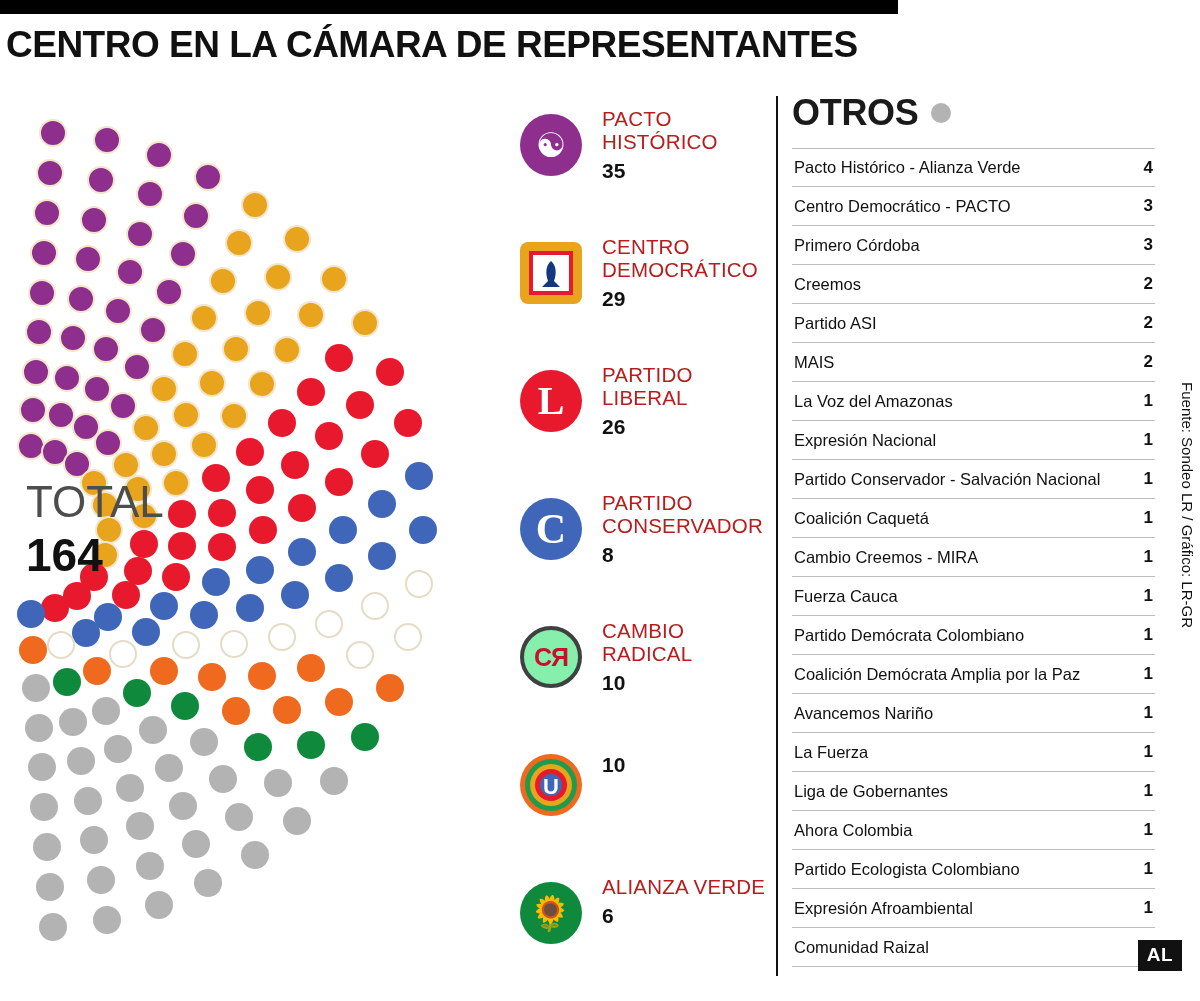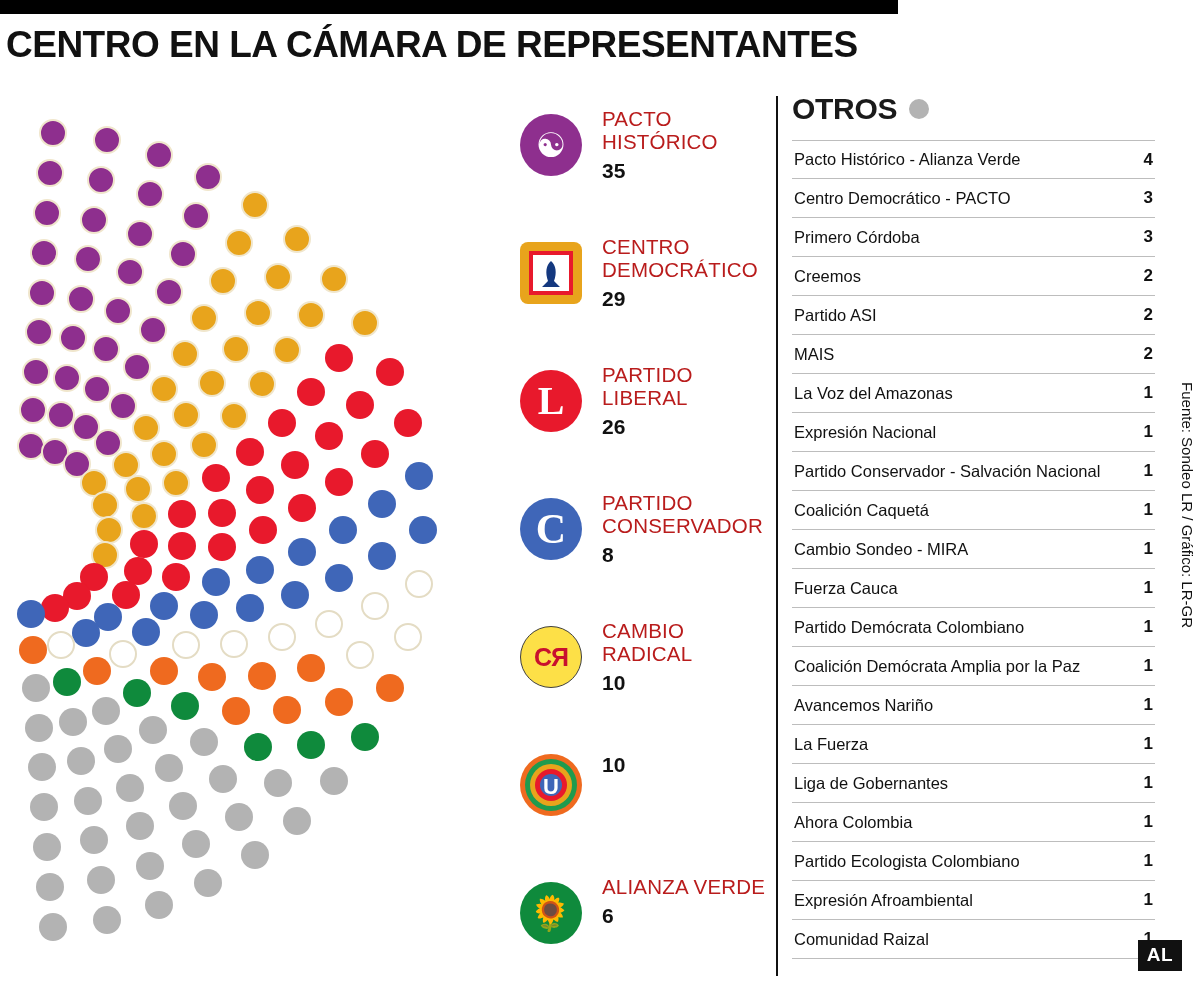--- a/index.html
+++ b/index.html
@@ -115,21 +115,21 @@
     left: 792px; top: 92px;
     width: 363px;
   }
   #others-title-row {
     display: flex;
     align-items: center;
     gap: 12px;
     margin-bottom: 14px;
   }
   #others-title {
-    font-size: 30px;
+    font-size: 36px;
     font-weight: bold;
     letter-spacing: -0.3px;
   }
   #others-dot {
     width: 20px; height: 20px;
     border-radius: 50%;
     background: #b3b3b3;
     display: inline-block;
   }
   .other-row {
@@ -349,20 +349,24 @@
       <div class="seat" style="left: 80.3696px; top: 721.342px; background: rgb(179, 179, 179); border: 2px solid rgba(255, 255, 255, 0);"></div>
       <div class="seat" style="left: 30.3923px; top: 688.323px; background: rgb(179, 179, 179); border: 2px solid rgba(255, 255, 255, 0);"></div>
       <div class="seat" style="left: 144.748px; top: 785.854px; background: rgb(179, 179, 179); border: 2px solid rgba(255, 255, 255, 0);"></div>
       <div class="seat" style="left: 86.5961px; top: 760.927px; background: rgb(179, 179, 179); border: 2px solid rgba(255, 255, 255, 0);"></div>
       <div class="seat" style="left: 33.1826px; top: 728.225px; background: rgb(179, 179, 179); border: 2px solid rgba(255, 255, 255, 0);"></div>
       <div class="seat" style="left: 92.5131px; top: 800.563px; background: rgb(179, 179, 179); border: 2px solid rgba(255, 255, 255, 0);"></div>
       <div class="seat" style="left: 35.9728px; top: 768.128px; background: rgb(179, 179, 179); border: 2px solid rgba(255, 255, 255, 0);"></div>
       <div class="seat" style="left: 38.7631px; top: 808.03px; background: rgb(179, 179, 179); border: 2px solid rgba(255, 255, 255, 0);"></div>
     </div>
 
+  <div id="total-block">
+    <div id="total-label">TOTAL</div>
+    <div id="total-value">164</div>
+  </div>
 
   <div id="legend">
 
     <div class="legend-item">
       <div class="legend-badge" style="background:#8e2f8e;">
         <span class="art-dove">☯</span>
       </div>
       <div class="legend-text">
         <div class="legend-name">PACTO HISTÓRICO</div>
         <div class="legend-count">35</div>
@@ -396,21 +400,21 @@
       <div class="legend-badge" style="background:#3f66b8;">
         <span class="art-cons">C</span>
       </div>
       <div class="legend-text">
         <div class="legend-name">PARTIDO CONSERVADOR</div>
         <div class="legend-count">8</div>
       </div>
     </div>
 
     <div class="legend-item">
-      <div class="legend-badge" style="background:#fde047;border:1px solid #404040;">
+      <div class="legend-badge" style="background:#86efac;border:4px solid #404040;">
         <span class="art-cr">CЯ</span>
       </div>
       <div class="legend-text">
         <div class="legend-name">CAMBIO RADICAL</div>
         <div class="legend-count">10</div>
       </div>
     </div>
 
     <div class="legend-item">
       <div class="legend-badge" style="background:#ef6a1f;">
@@ -481,21 +485,21 @@
         </div>
         <div class="other-row">
           <span class="other-name">Partido Conservador - Salvación Nacional</span>
           <span class="other-val">1</span>
         </div>
         <div class="other-row">
           <span class="other-name">Coalición Caquetá</span>
           <span class="other-val">1</span>
         </div>
         <div class="other-row">
-          <span class="other-name">Cambio Sondeo - MIRA</span>
+          <span class="other-name">Cambio Creemos - MIRA</span>
           <span class="other-val">1</span>
         </div>
         <div class="other-row">
           <span class="other-name">Fuerza Cauca</span>
           <span class="other-val">1</span>
         </div>
         <div class="other-row">
           <span class="other-name">Partido Demócrata Colombiano</span>
           <span class="other-val">1</span>
         </div>

